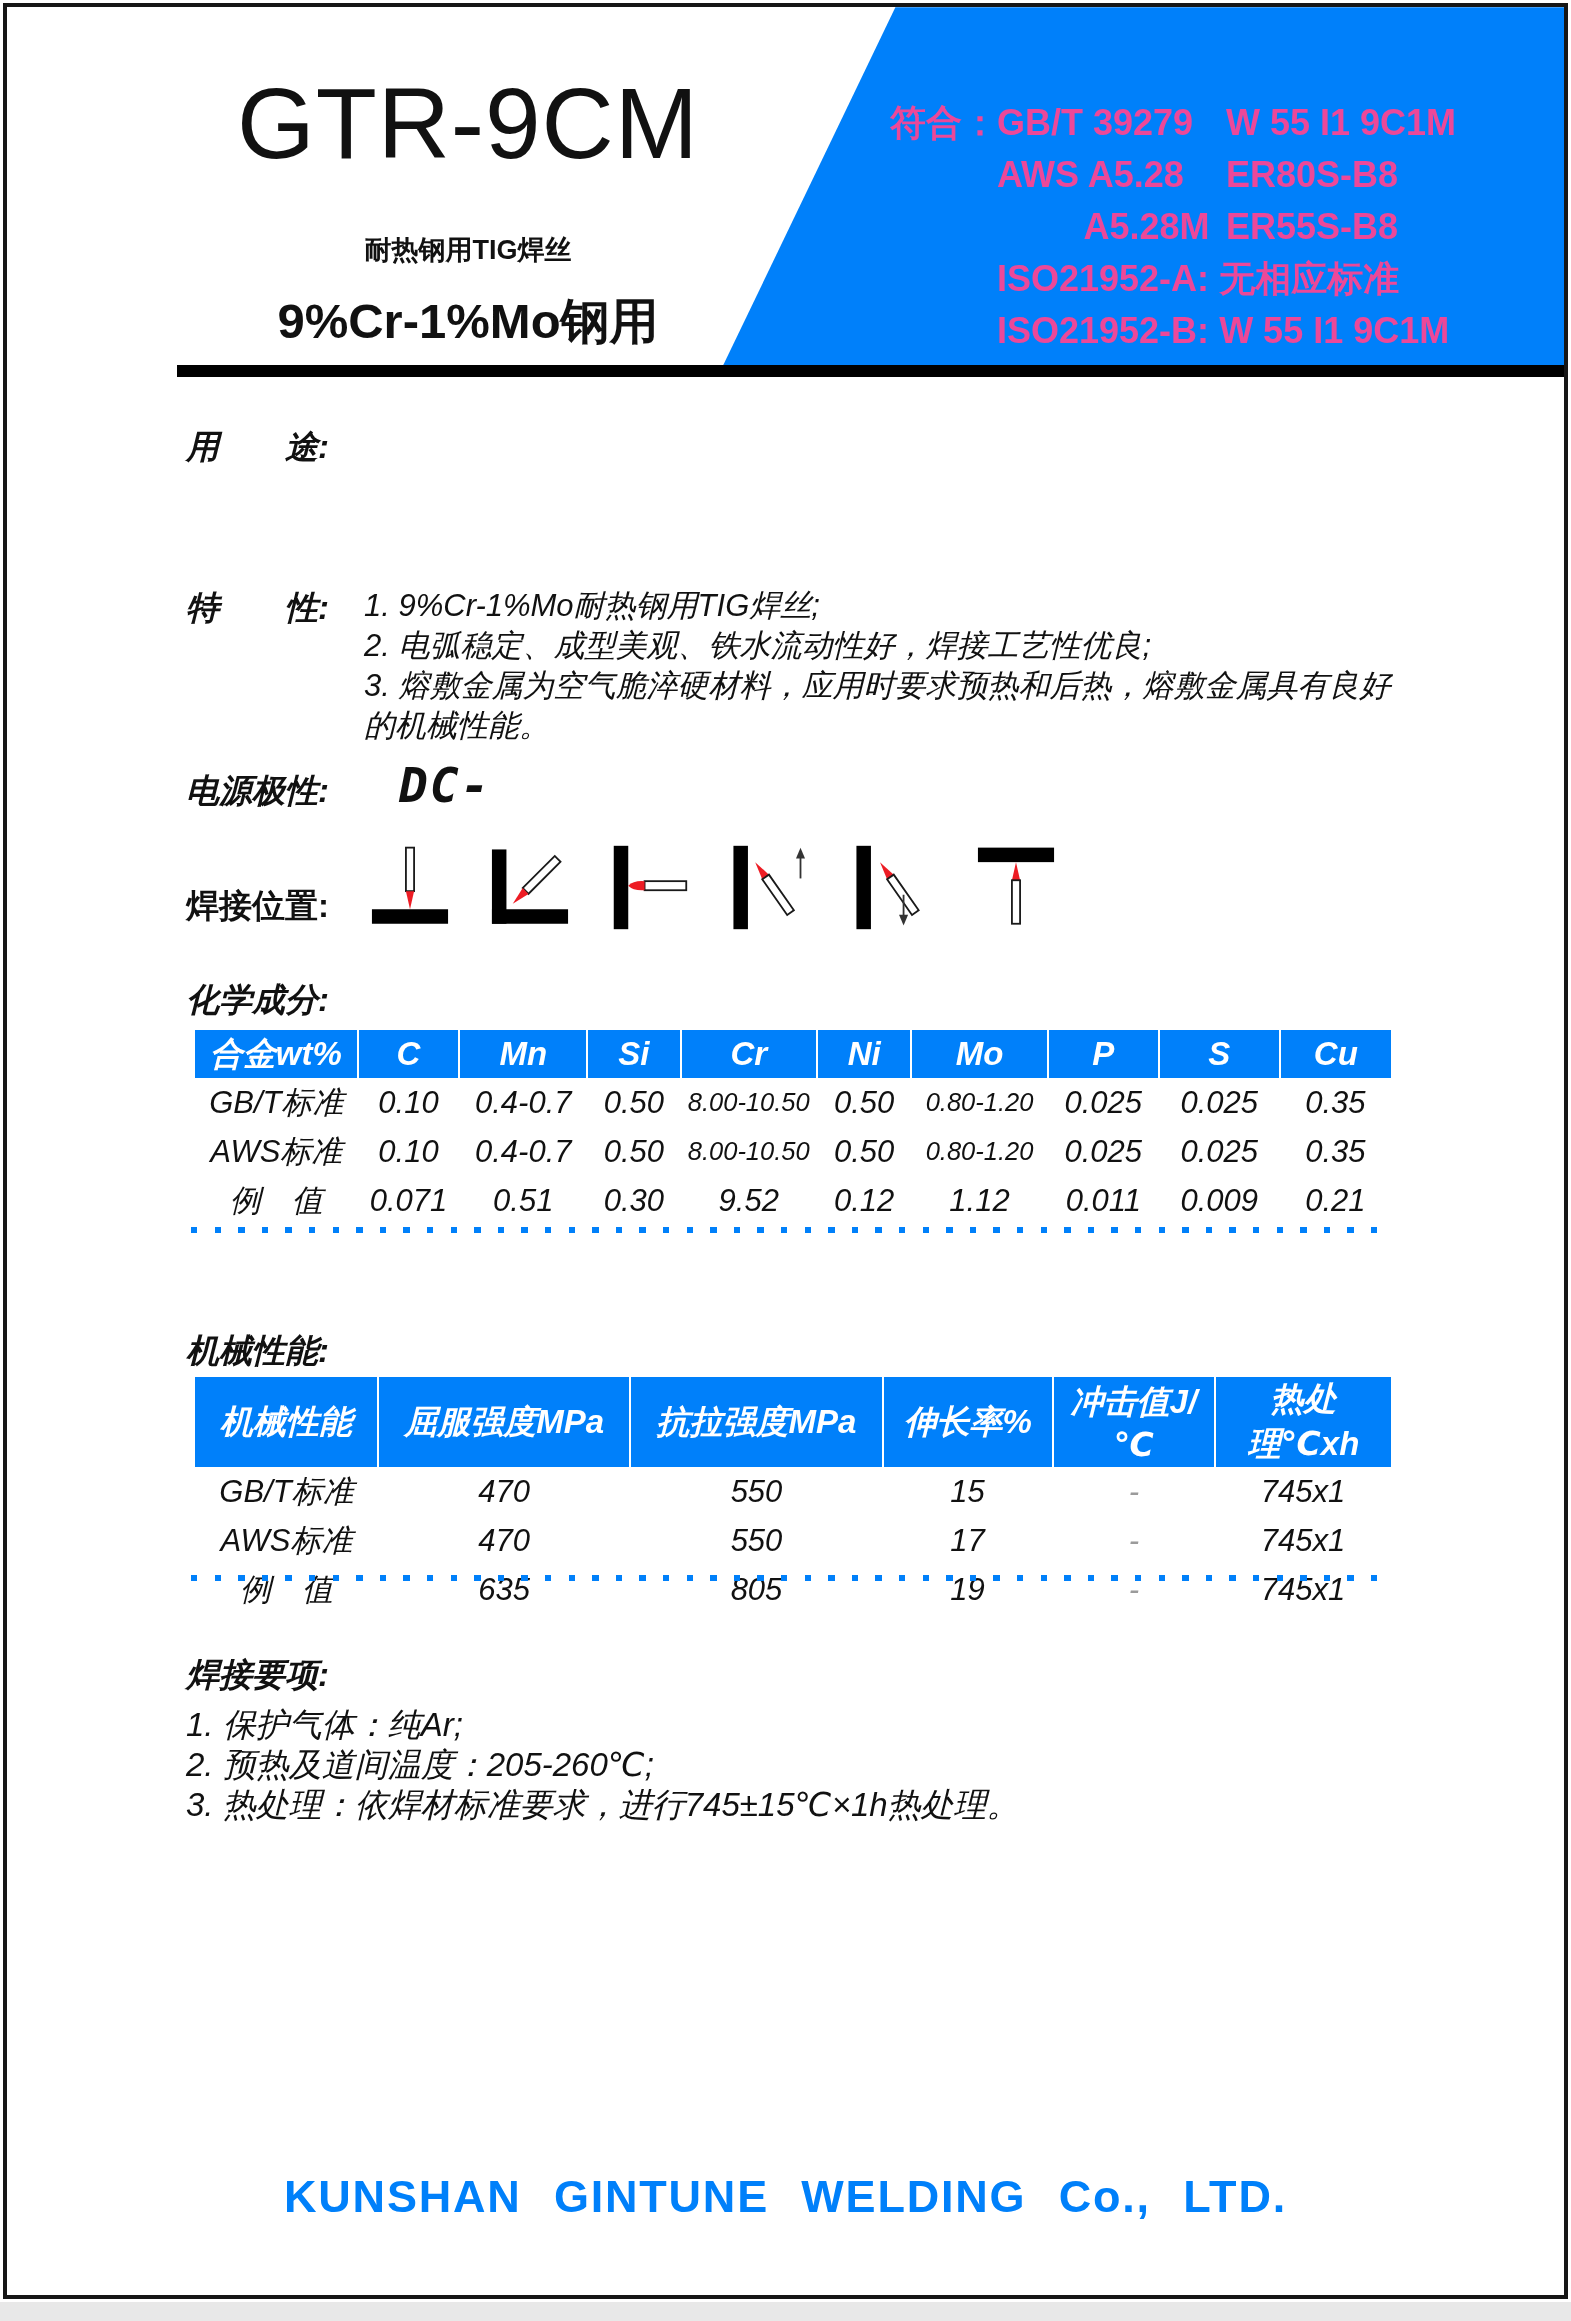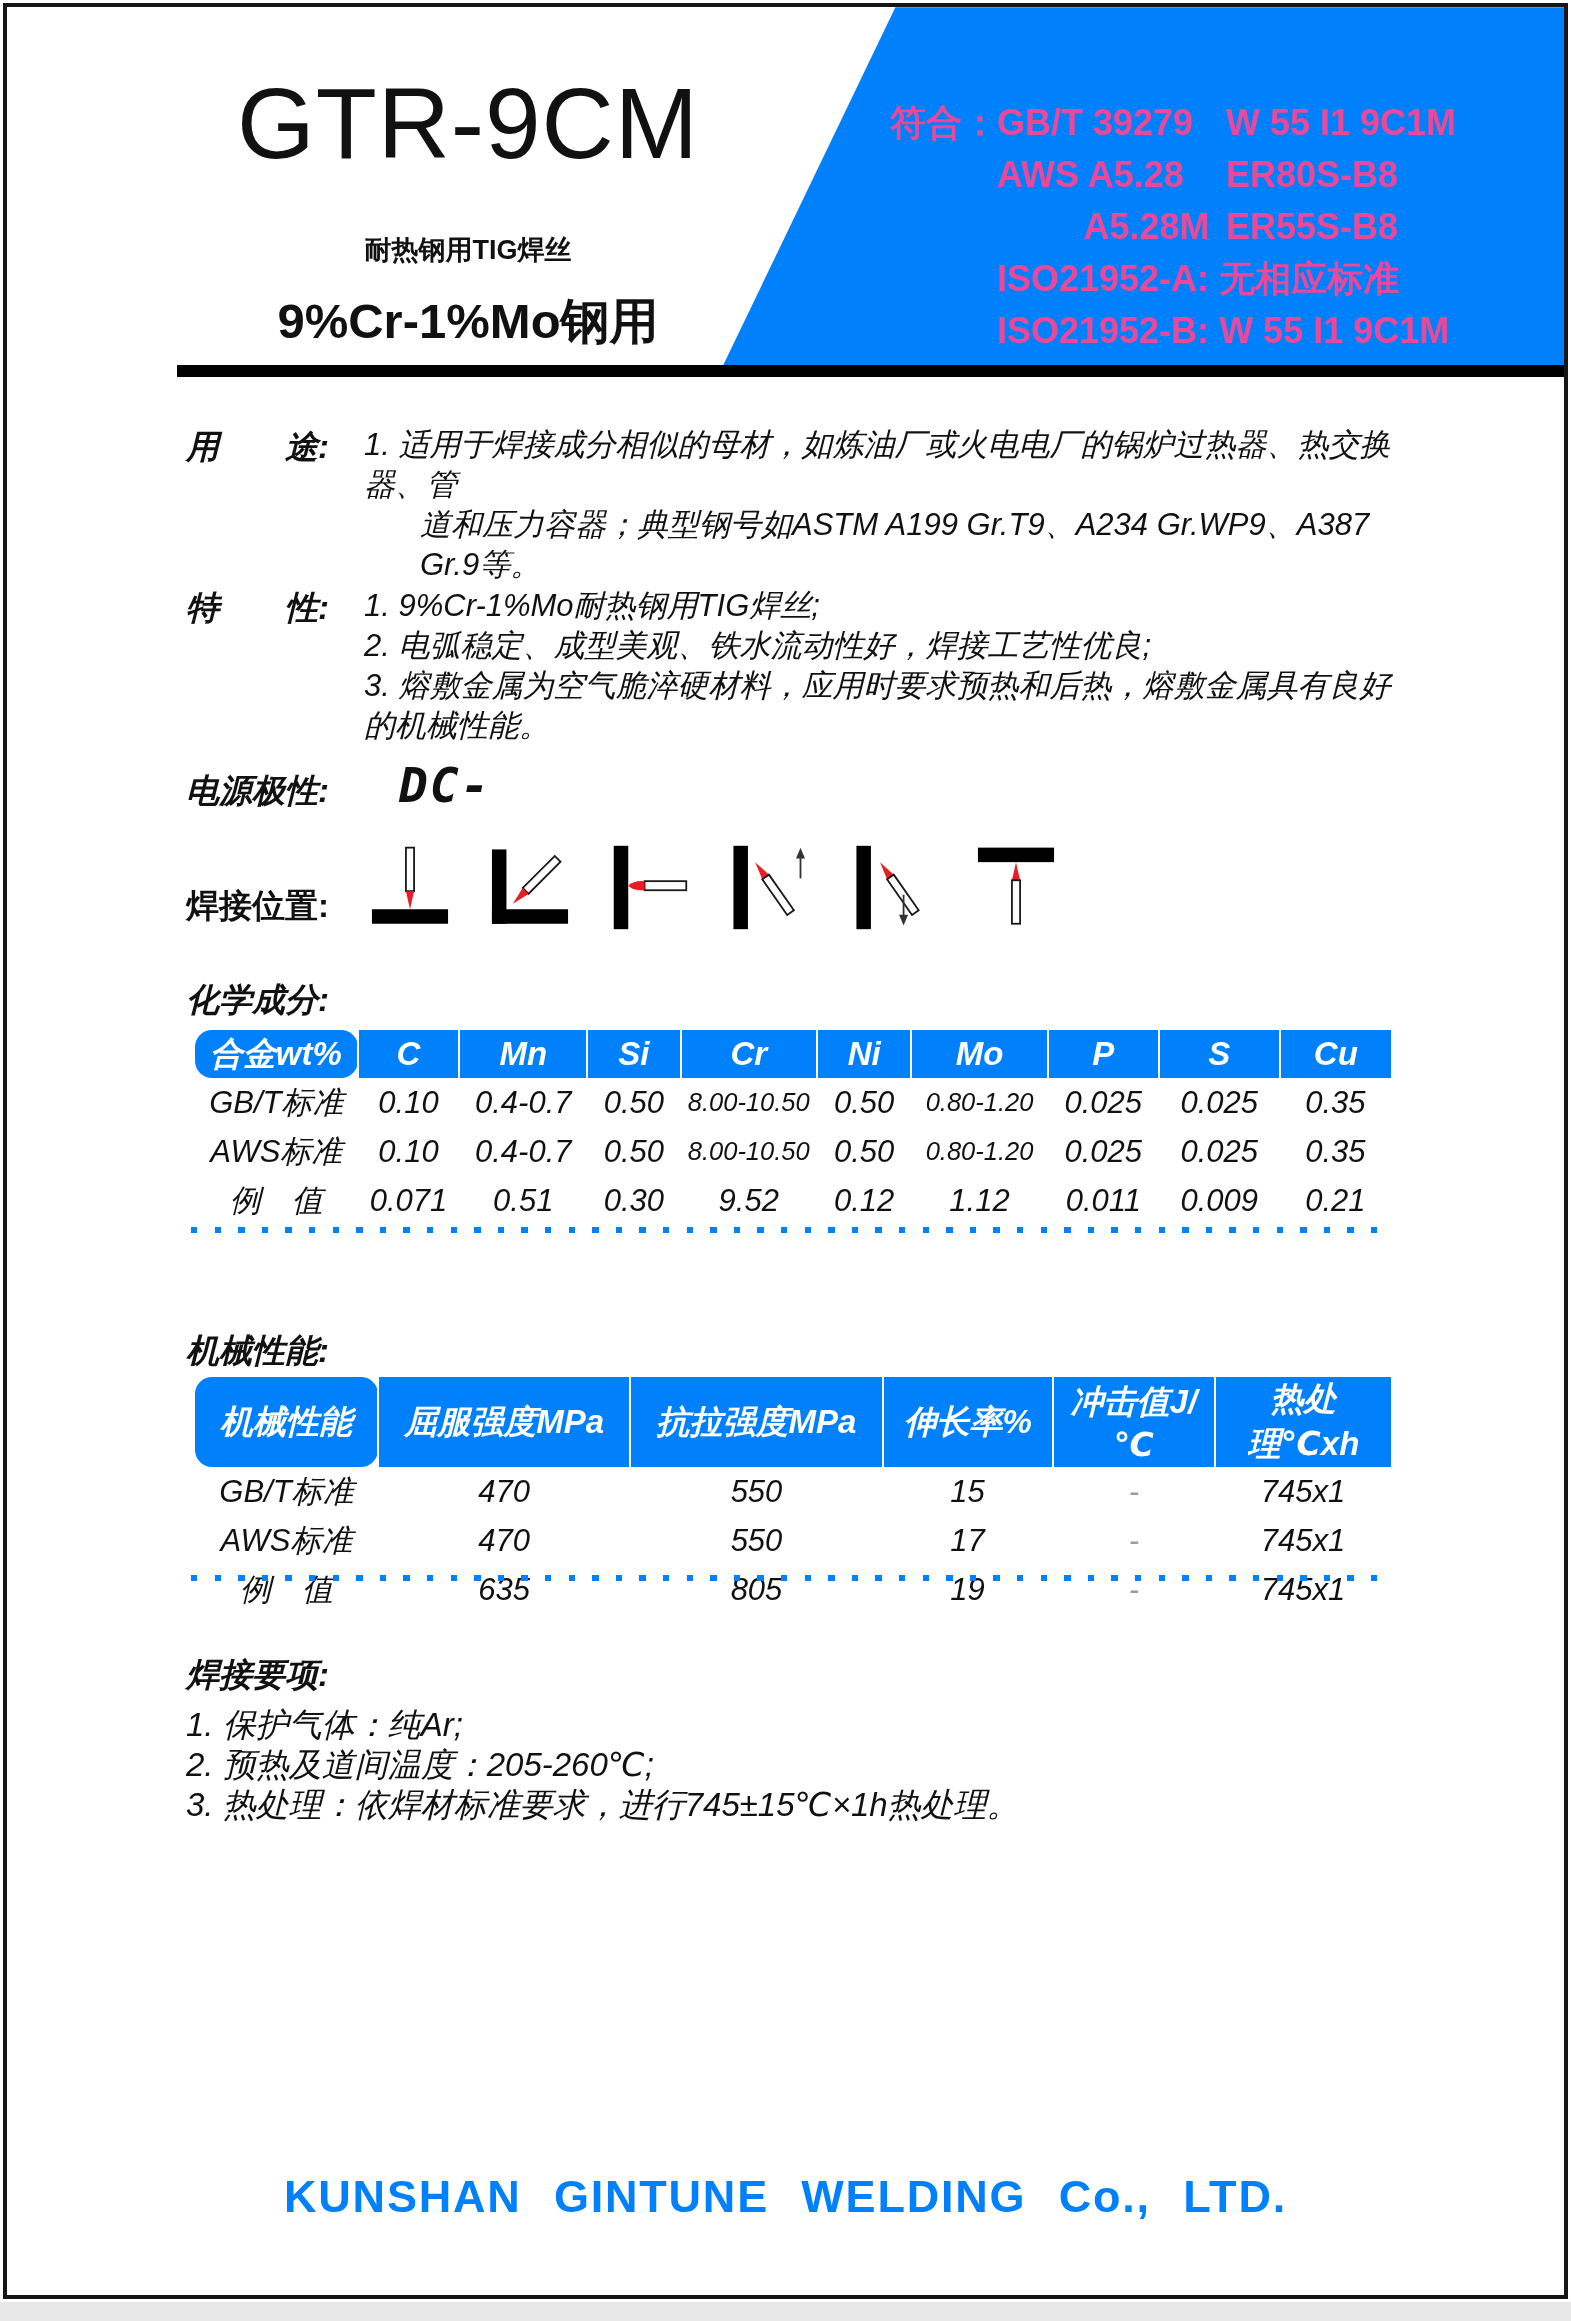--- a/index.html
+++ b/index.html
@@ -48,21 +48,21 @@
 
   .positions-row{position:absolute;left:368px;top:844px;display:flex;gap:36px;align-items:flex-end;z-index:3;}
   .pos-label{position:absolute;left:186px;top:884px;z-index:3;}
 
   
   .dtable{border-collapse:collapse;table-layout:fixed;width:1196px;}
   .dtable th{
     background:var(--blue);color:#fff;font-weight:bold;font-size:33px;
     height:48px;border-left:2.7px solid #fff;padding:0;text-align:center;
   }
-  .dtable th:first-child{border-left:none;border-radius:17px;}
+  .dtable th:first-child{border-left:none;}
   .dtable td{text-align:center;height:49px;font-size:31px;padding:0;}
   .chem tbody tr.std td:nth-child(5),
   .chem tbody tr.std td:nth-child(7){font-size:25.5px;}
   .mech tbody td:nth-child(5){color:#9b9b9b;}
   .dots{position:absolute;left:191px;width:1191px;height:6.4px;z-index:3;
     background:repeating-linear-gradient(90deg,var(--blue) 0 6.4px,transparent 6.4px 23.6px);}
 
   .notes-title{font-weight:bold;font-size:33px;margin-bottom:7.3px;}
   .notes-line{font-size:33px;line-height:40px;}
 
@@ -96,24 +96,20 @@
     <div class="c2" style="grid-row:2">AWS A5.28</div>
     <div class="c3" style="grid-row:2">ER80S-B8</div>
     <div class="c2 alignr" style="grid-row:3">A5.28M</div>
     <div class="c3" style="grid-row:3">ER55S-B8</div>
     <div class="span2" style="grid-row:4"><span>ISO21952-A:</span> <span class="cjk">无相应标准</span></div>
     <div class="span2" style="grid-row:5"><span>ISO21952-B:</span> <span>W 55 I1 9C1M</span></div>
   </div>
 
   <div class="sec flexsec" style="top:425px">
     <div class="sec-label">用　　途:</div>
-    <div class="body-text">
-      <div>1. 适用于焊接成分相似的母材，如炼油厂或火电电厂的锅炉过热器、热交换器、管</div>
-      <div class="indent">道和压力容器；典型钢号如ASTM A199 Gr.T9、A234 Gr.WP9、A387 Gr.9等。</div>
-    </div>
   </div>
 
   <div class="sec flexsec" style="top:586px">
     <div class="sec-label">特　　性:</div>
     <div class="body-text">
       <div>1. 9%Cr-1%Mo耐热钢用TIG焊丝;</div>
       <div>2. 电弧稳定、成型美观、铁水流动性好，焊接工艺性优良;</div>
       <div>3. 熔敷金属为空气脆淬硬材料，应用时要求预热和后热，熔敷金属具有良好的机械性能。</div>
     </div>
   </div>

